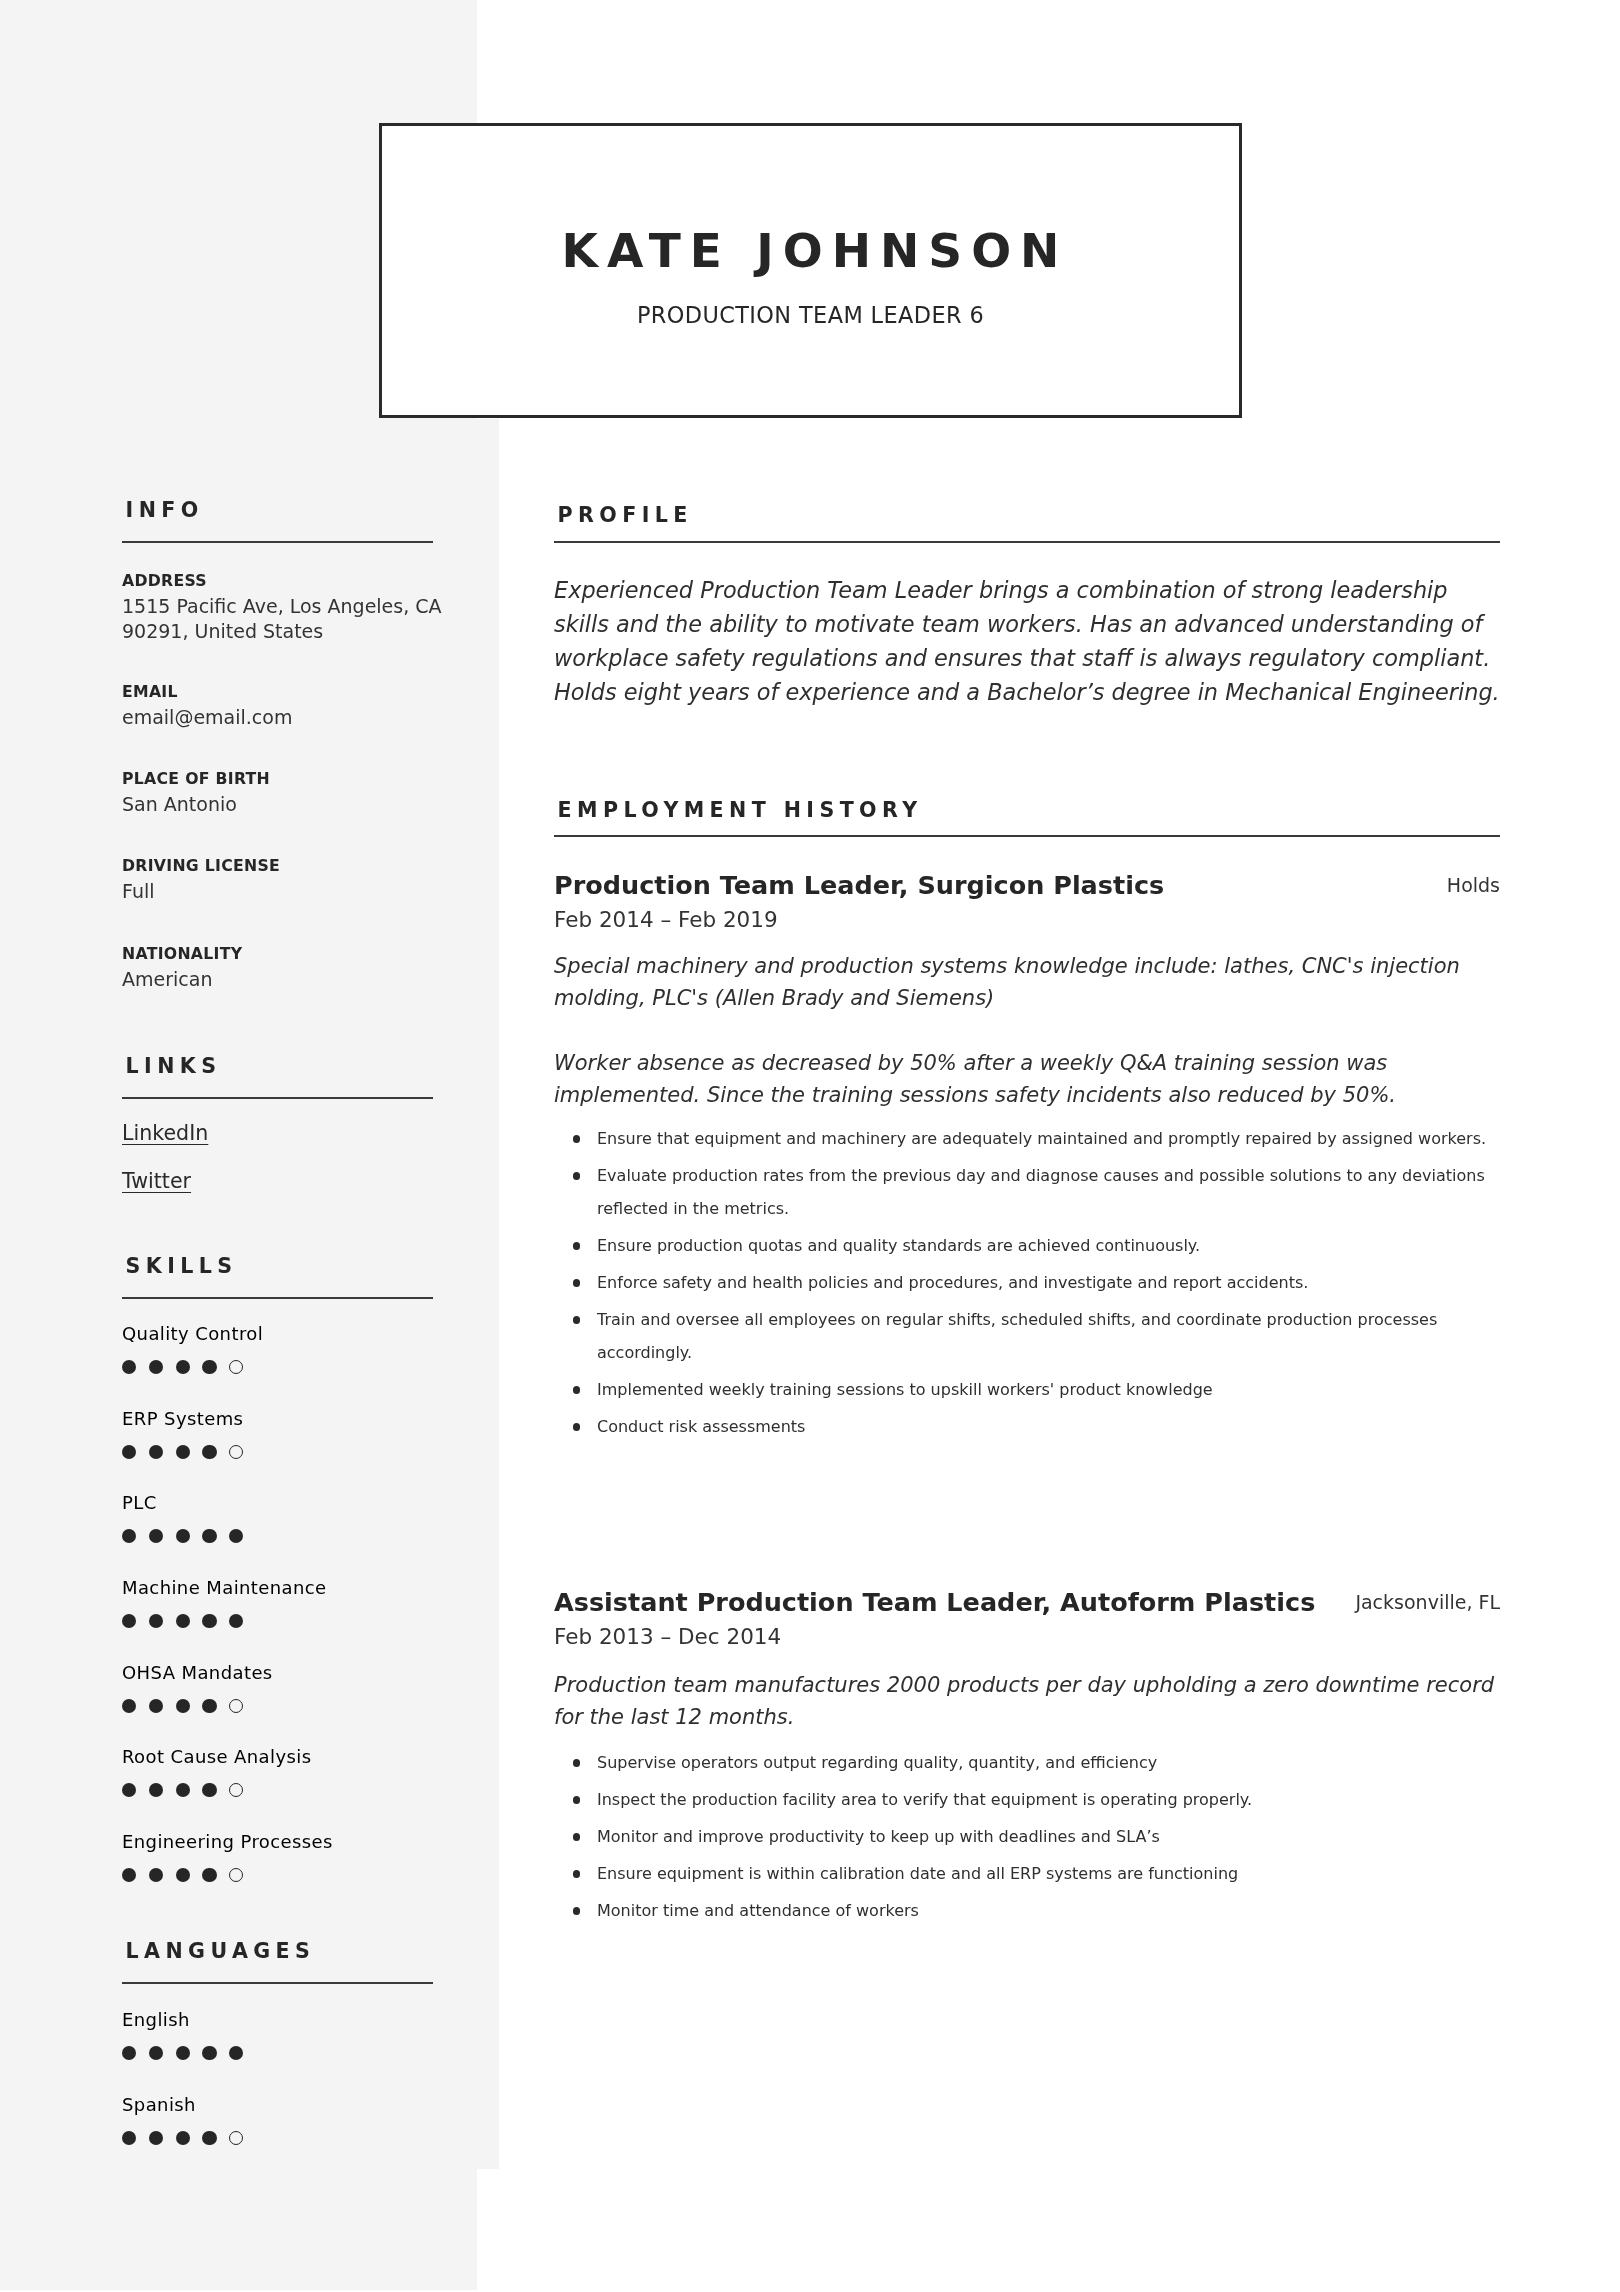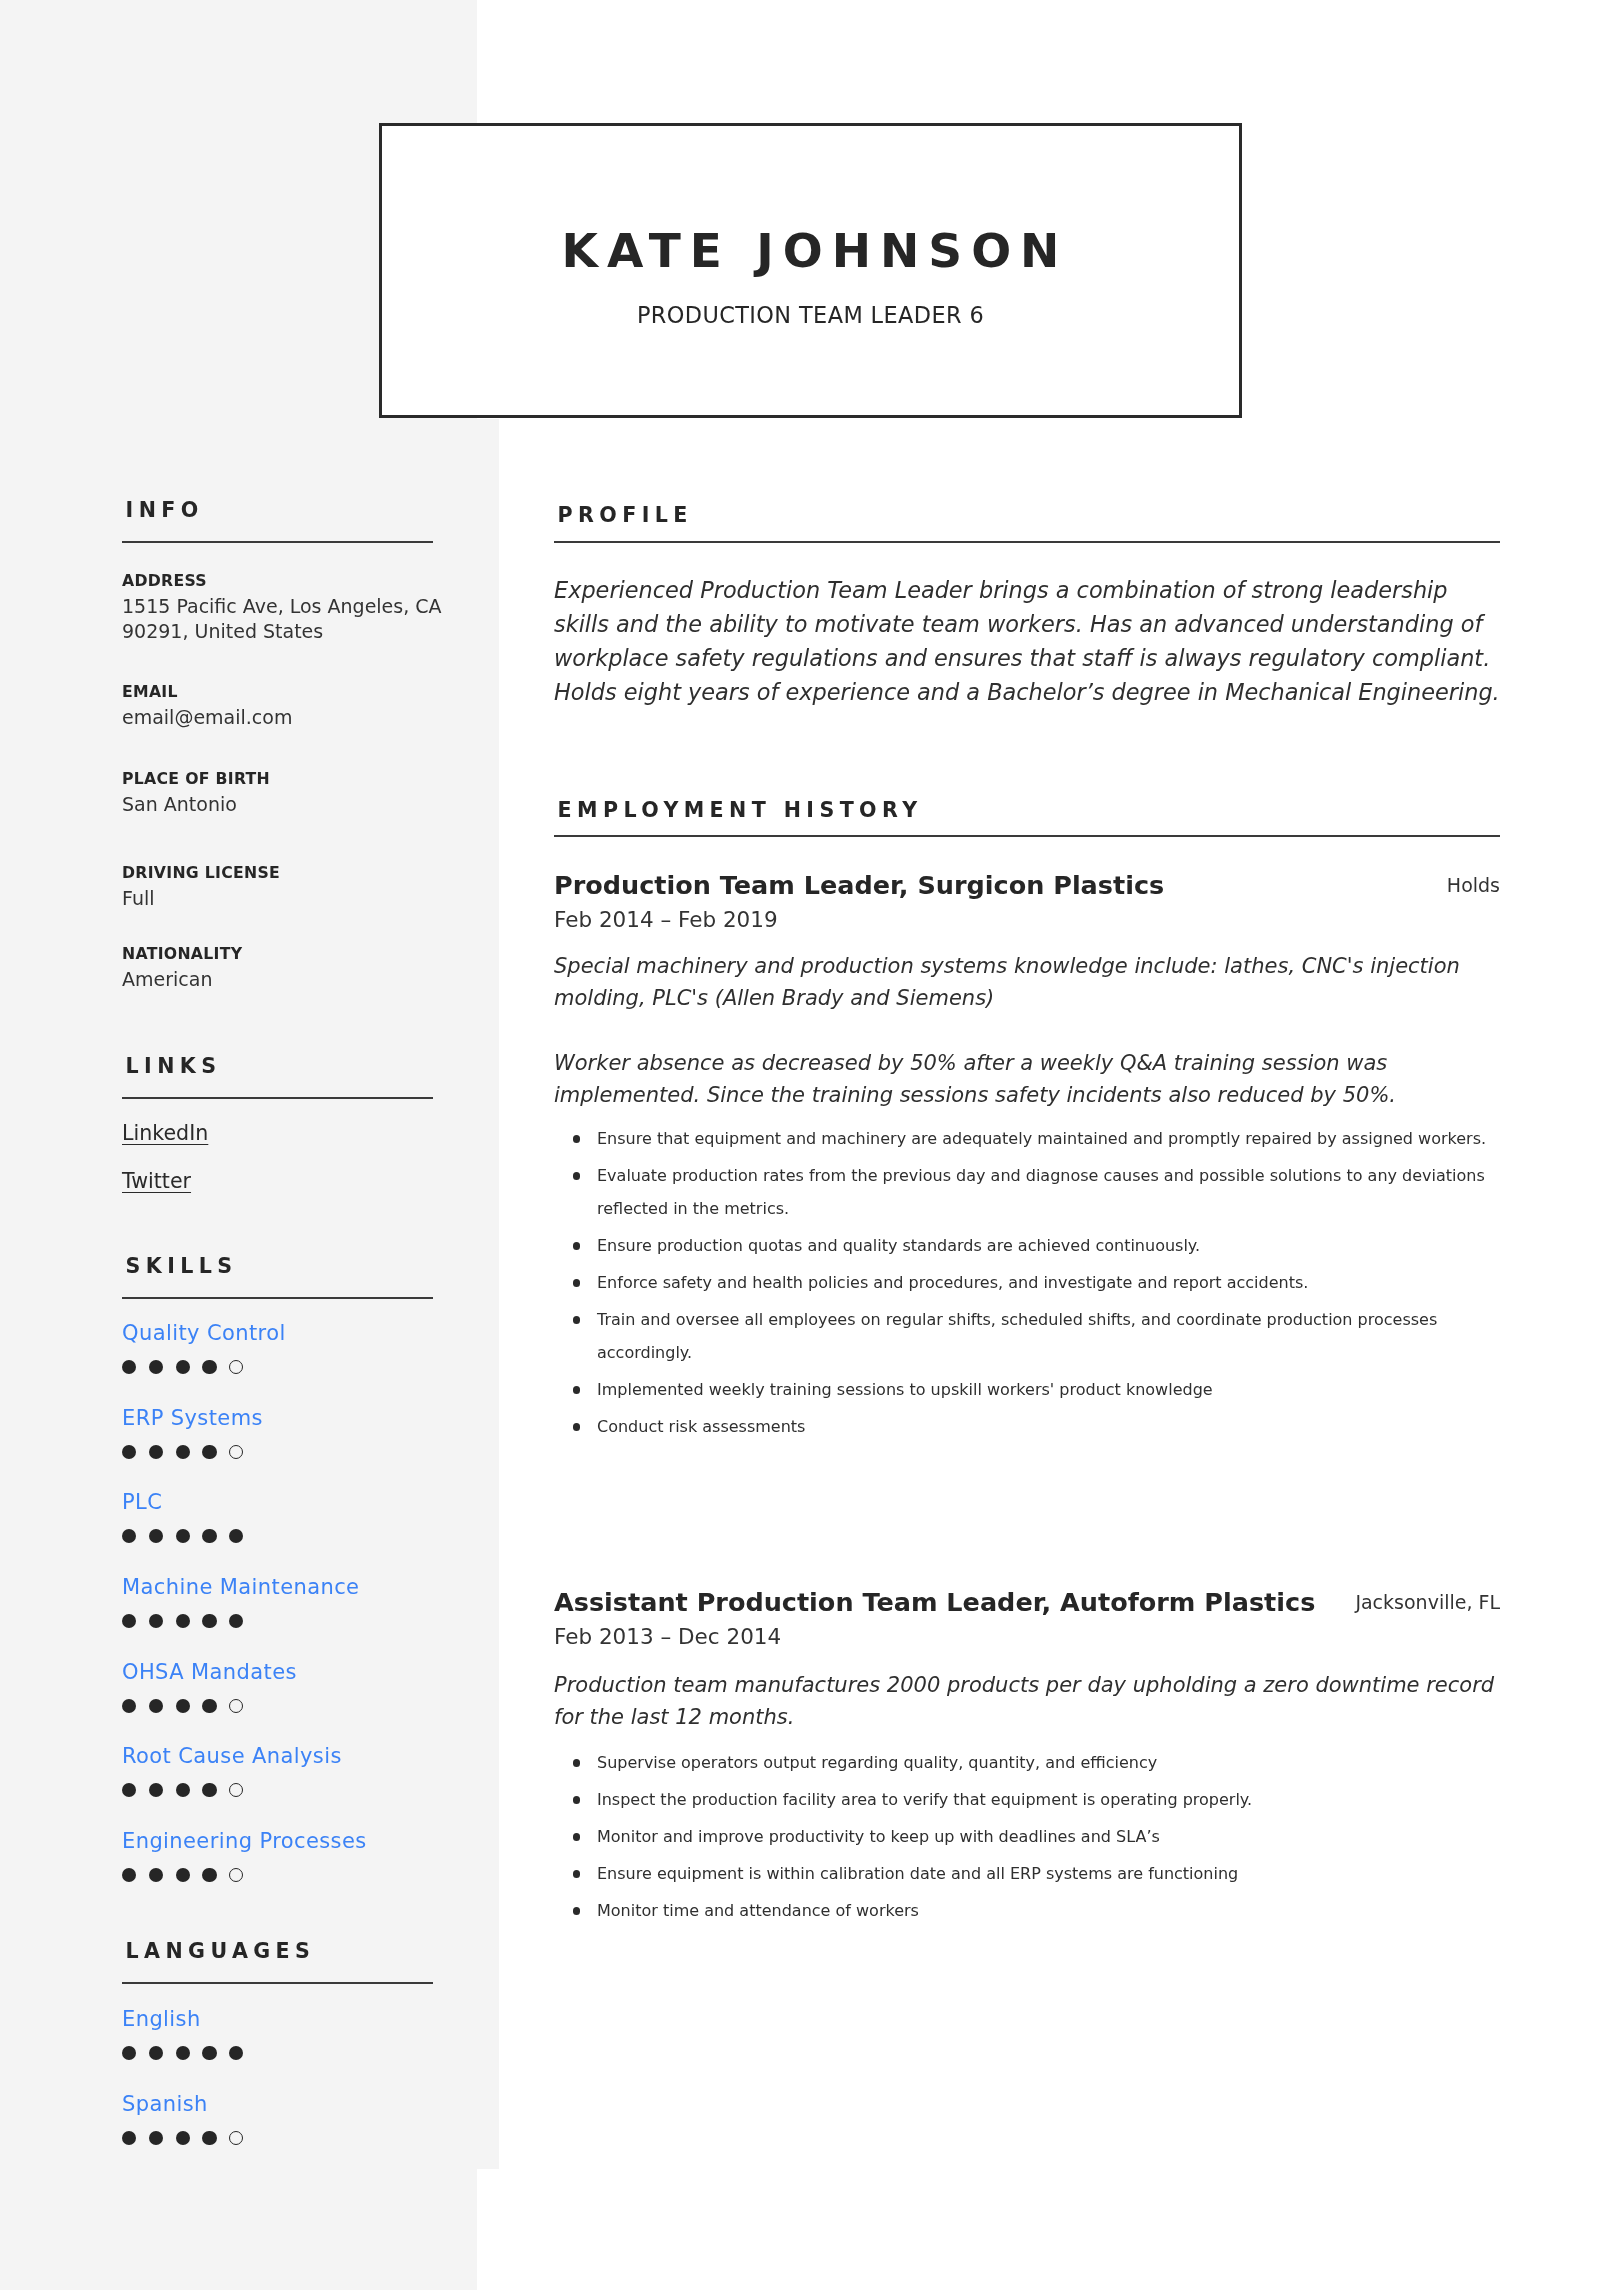--- a/index.html
+++ b/index.html
@@ -30,21 +30,21 @@
   .sec-title {
     font-size: 20.6px; font-weight: bold; letter-spacing: 5.4px; color: #262626;
     margin: 0 0 0 3.6px; line-height: 25px;
   }
   .sec-rule { height: 0; border-top: 2.7px solid #3a3a3a; margin-top: 18px; }
   .info-label { font-size: 15.7px; font-weight: bold; color: #262626; letter-spacing: 0.3px; line-height: 19.7px; }
   .info-value { font-size: 19px; color: #333; line-height: 25px; margin-top: 3.6px; }
   .info-item { position: absolute; left: 0; width: 322px; }
   .link { position: absolute; left: 0; font-size: 20.6px; color: #2a2a2a; text-decoration: underline; text-underline-offset: 3.6px; text-decoration-thickness: 1.3px; }
   .skill { position: absolute; left: 0; }
-  .skill-name { font-size: 21px; color: #3b82f6; line-height: 27px; letter-spacing: 0.4px; }
+  .skill-name { font-size: 18px; color: #000000; line-height: 27px; letter-spacing: 0.4px; }
   .dots { display: flex; gap: 12.5px; margin-top: 12.5px; }
   .dot { width: 14.3px; height: 14.3px; border-radius: 50%; background: #262626; box-sizing: border-box; }
   .dot.empty { background: transparent; border: 1.8px solid #262626; }
 
   
   .main-sec { position: absolute; left: 554px; width: 946px; }
   .main-rule { height: 0; border-top: 2.7px solid #3a3a3a; }
   .profile-text {
     position: absolute; left: 554px; top: 573px; width: 946px;
     font-size: 22.4px; font-style: italic; line-height: 34px; color: #2f2f2f;
@@ -79,21 +79,21 @@
     <div class="info-value">1515 Pacific Ave, Los Angeles, CA 90291, United States</div>
   </div>
   <div class="info-item" style="top:111px;">
     <div class="info-label">EMAIL</div>
     <div class="info-value">email@email.com</div>
   </div>
   <div class="info-item" style="top:198px;">
     <div class="info-label">PLACE OF BIRTH</div>
     <div class="info-value">San Antonio</div>
   </div>
-  <div class="info-item" style="top:285px;margin-top:7px;">
+  <div class="info-item" style="top:285px;">
     <div class="info-label">DRIVING LICENSE</div>
     <div class="info-value">Full</div>
   </div>
   <div class="info-item" style="top:373px;">
     <div class="info-label">NATIONALITY</div>
     <div class="info-value">American</div>
   </div>
 </div>
 
 <div class="side" style="top:1054px;">

